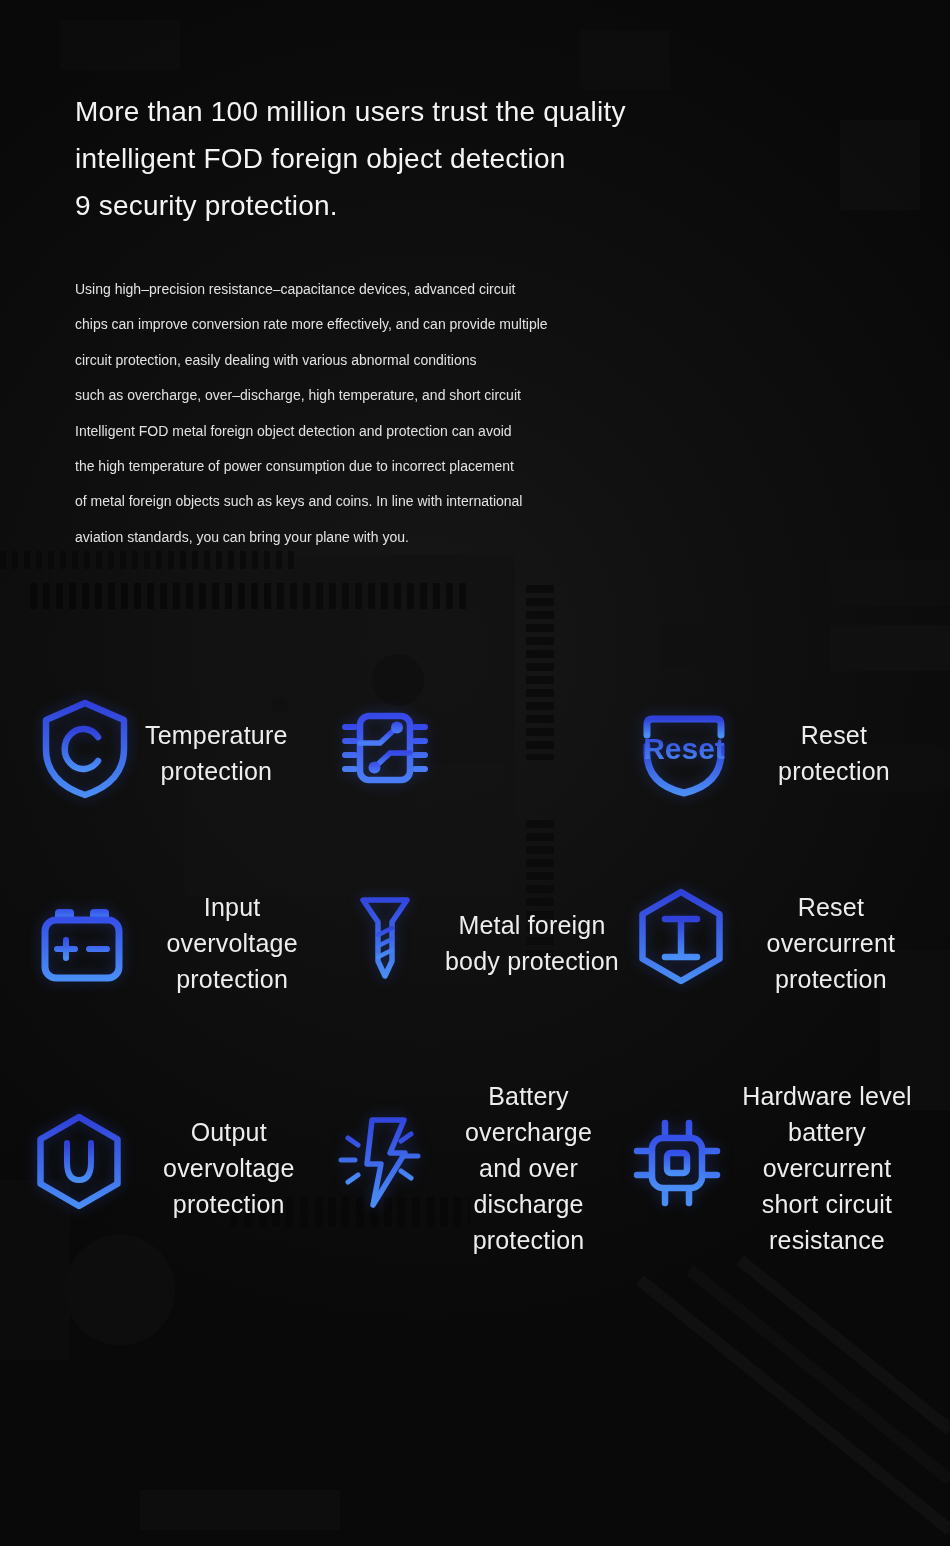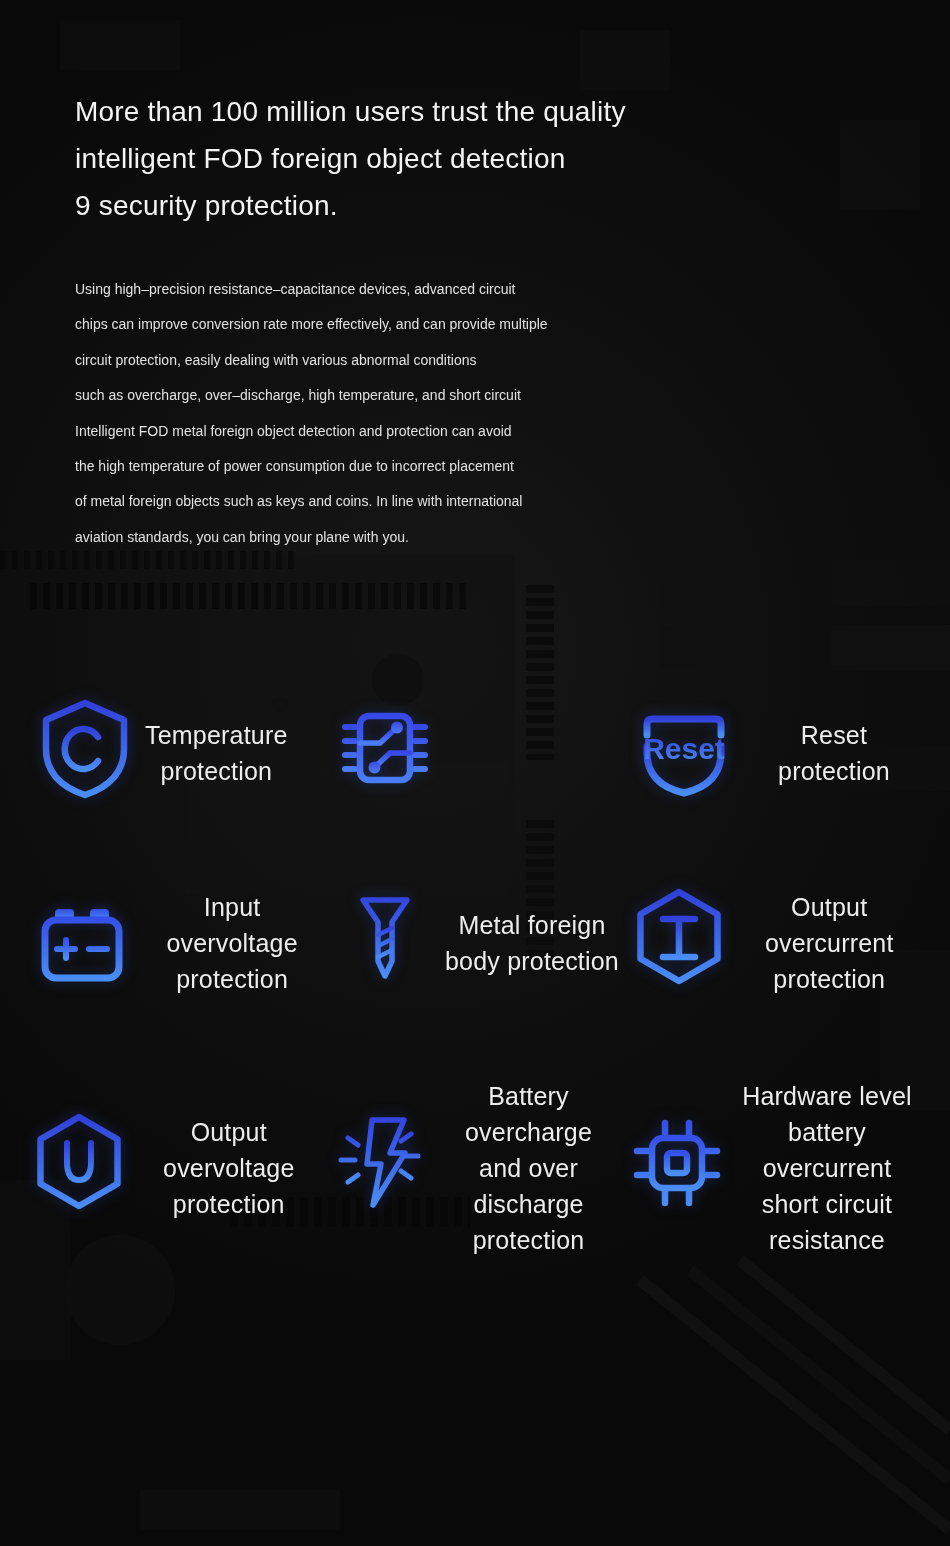--- a/index.html
+++ b/index.html
@@ -187,21 +187,21 @@
             <defs>
                 <linearGradient id="g6" x1="0" y1="0" x2="0" y2="1">
               <stop offset="0" stop-color="#3040D8"></stop>
                   <stop offset="1" stop-color="#4A8DF5"></stop>
             </linearGradient>
               </defs>
             <path d="M52 6 L90.5 28.25 V72.75 L52 95 L13.5 72.75 V28.25 Z" fill="none" stroke="url(#g6)" stroke-width="6.5" stroke-linejoin="round"></path>
             <path d="M36 33 H68 M52 33 V71 M36 71 H68" stroke="url(#g6)" stroke-width="6.5" stroke-linecap="round"></path>
           </svg>
         </div>
-        <div class="label">Output overcurrent
+        <div class="label">Reset overcurrent
 protection</div>
       </div>
 
       <div class="cell">
         <div class="icon-box">
           <svg width="104" height="104" viewBox="0 0 104 104">
             <defs>
                 <linearGradient id="g7" x1="0" y1="0" x2="0" y2="1">
               <stop offset="0" stop-color="#3040D8"></stop>
                   <stop offset="1" stop-color="#4A8DF5"></stop>

